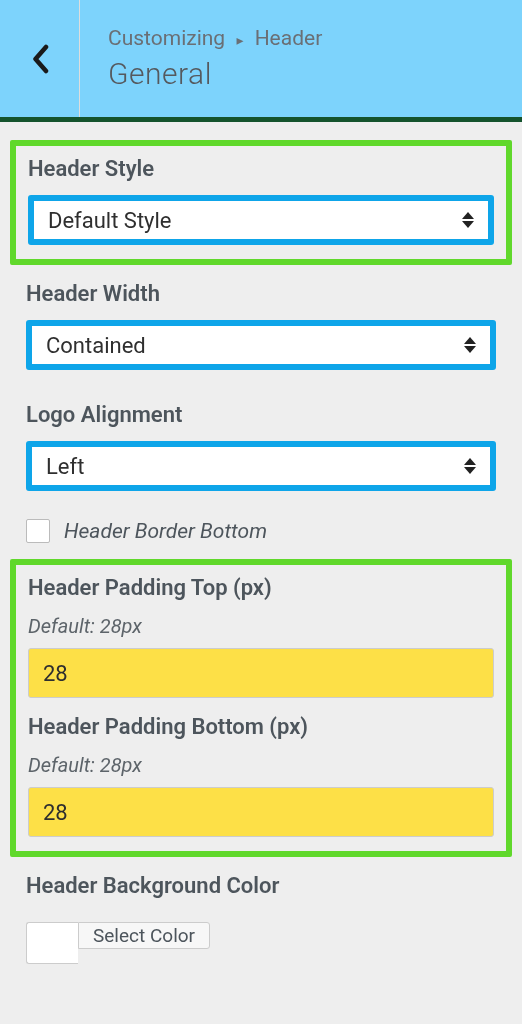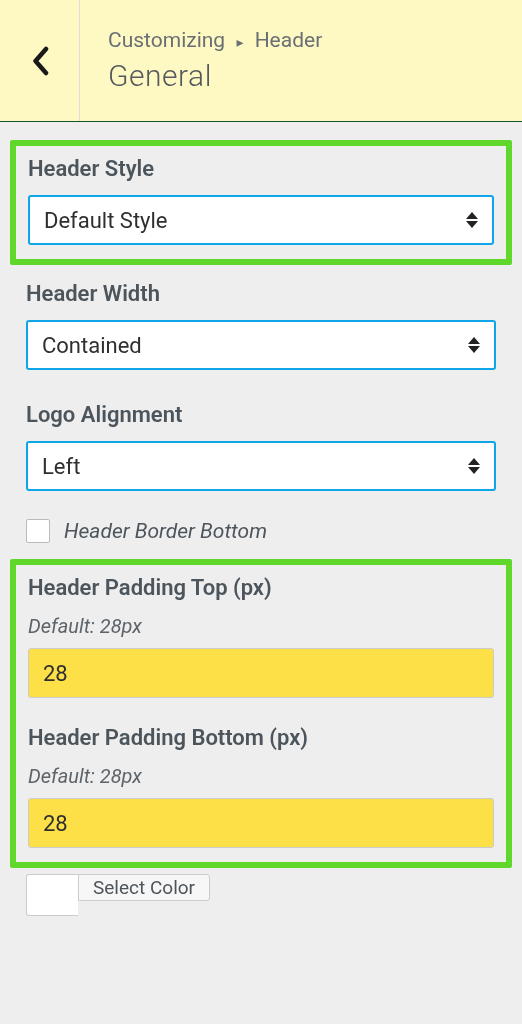--- a/index.html
+++ b/index.html
@@ -5,22 +5,22 @@
     * { box-sizing: border-box; margin: 0; padding: 0; }
     body {
       font-family: -apple-system, BlinkMacSystemFont, "Segoe UI", Roboto, sans-serif;
       width: 522px;
       background: #eeeeee;
       color: #333;
     }
     .header-bar {
       display: flex;
       align-items: stretch;
-      background: #fef9c3;
-      border-bottom: 1px solid #14532d;
+      background: #7dd3fc;
+      border-bottom: 5px solid #14532d;
       height: 122px;
     }
     .back-btn {
       width: 80px;
       display: flex;
       align-items: center;
       justify-content: center;
       border-right: 1px solid #ddd;
       cursor: pointer;
     }
@@ -71,21 +71,21 @@
     }
     .field-hint {
       font-size: 20px;
       font-style: italic;
       color: #5d646a;
       margin-bottom: 10px;
     }
     .select-wrap {
       position: relative;
       background: #fff;
-      border: 2px solid #0ea5e9;
+      border: 6px solid #0ea5e9;
       border-radius: 3px;
       height: 50px;
       display: flex;
       align-items: center;
       padding: 0 14px;
     }
     .select-value {
       font-size: 22px;
       color: #2f2f2f;
       flex: 1;
@@ -216,36 +216,39 @@
       </div>
     </div>
   </div>
 
   <div class="checkbox-row">
     <div class="checkbox"></div>
     <div class="checkbox-label">Header Border Bottom</div>
   </div>
 
   <div class="field-group highlighted">
-    <div style="margin-bottom:27px;">
+    <div style="margin-bottom:16px;">
       <div class="field-label">Header Padding Top (px)</div>
       <div class="field-hint">Default: 28px</div>
       <div class="text-input">
         <span>28</span>
       </div>
     </div>
     <div>
       <div class="field-label">Header Padding Bottom (px)</div>
       <div class="field-hint">Default: 28px</div>
       <div class="text-input">
         <span>28</span>
       </div>
     </div>
   </div>
 
+  <div class="field-group" style="padding-bottom:4px;">
+    <div class="field-label">Header Background Color</div>
+  </div>
   <div class="color-row">
     <div class="color-swatch"></div>
     <div class="color-btn">
       <span>Select Color</span>
     </div>
   </div>
 
 </div>
 
 </body></html>

